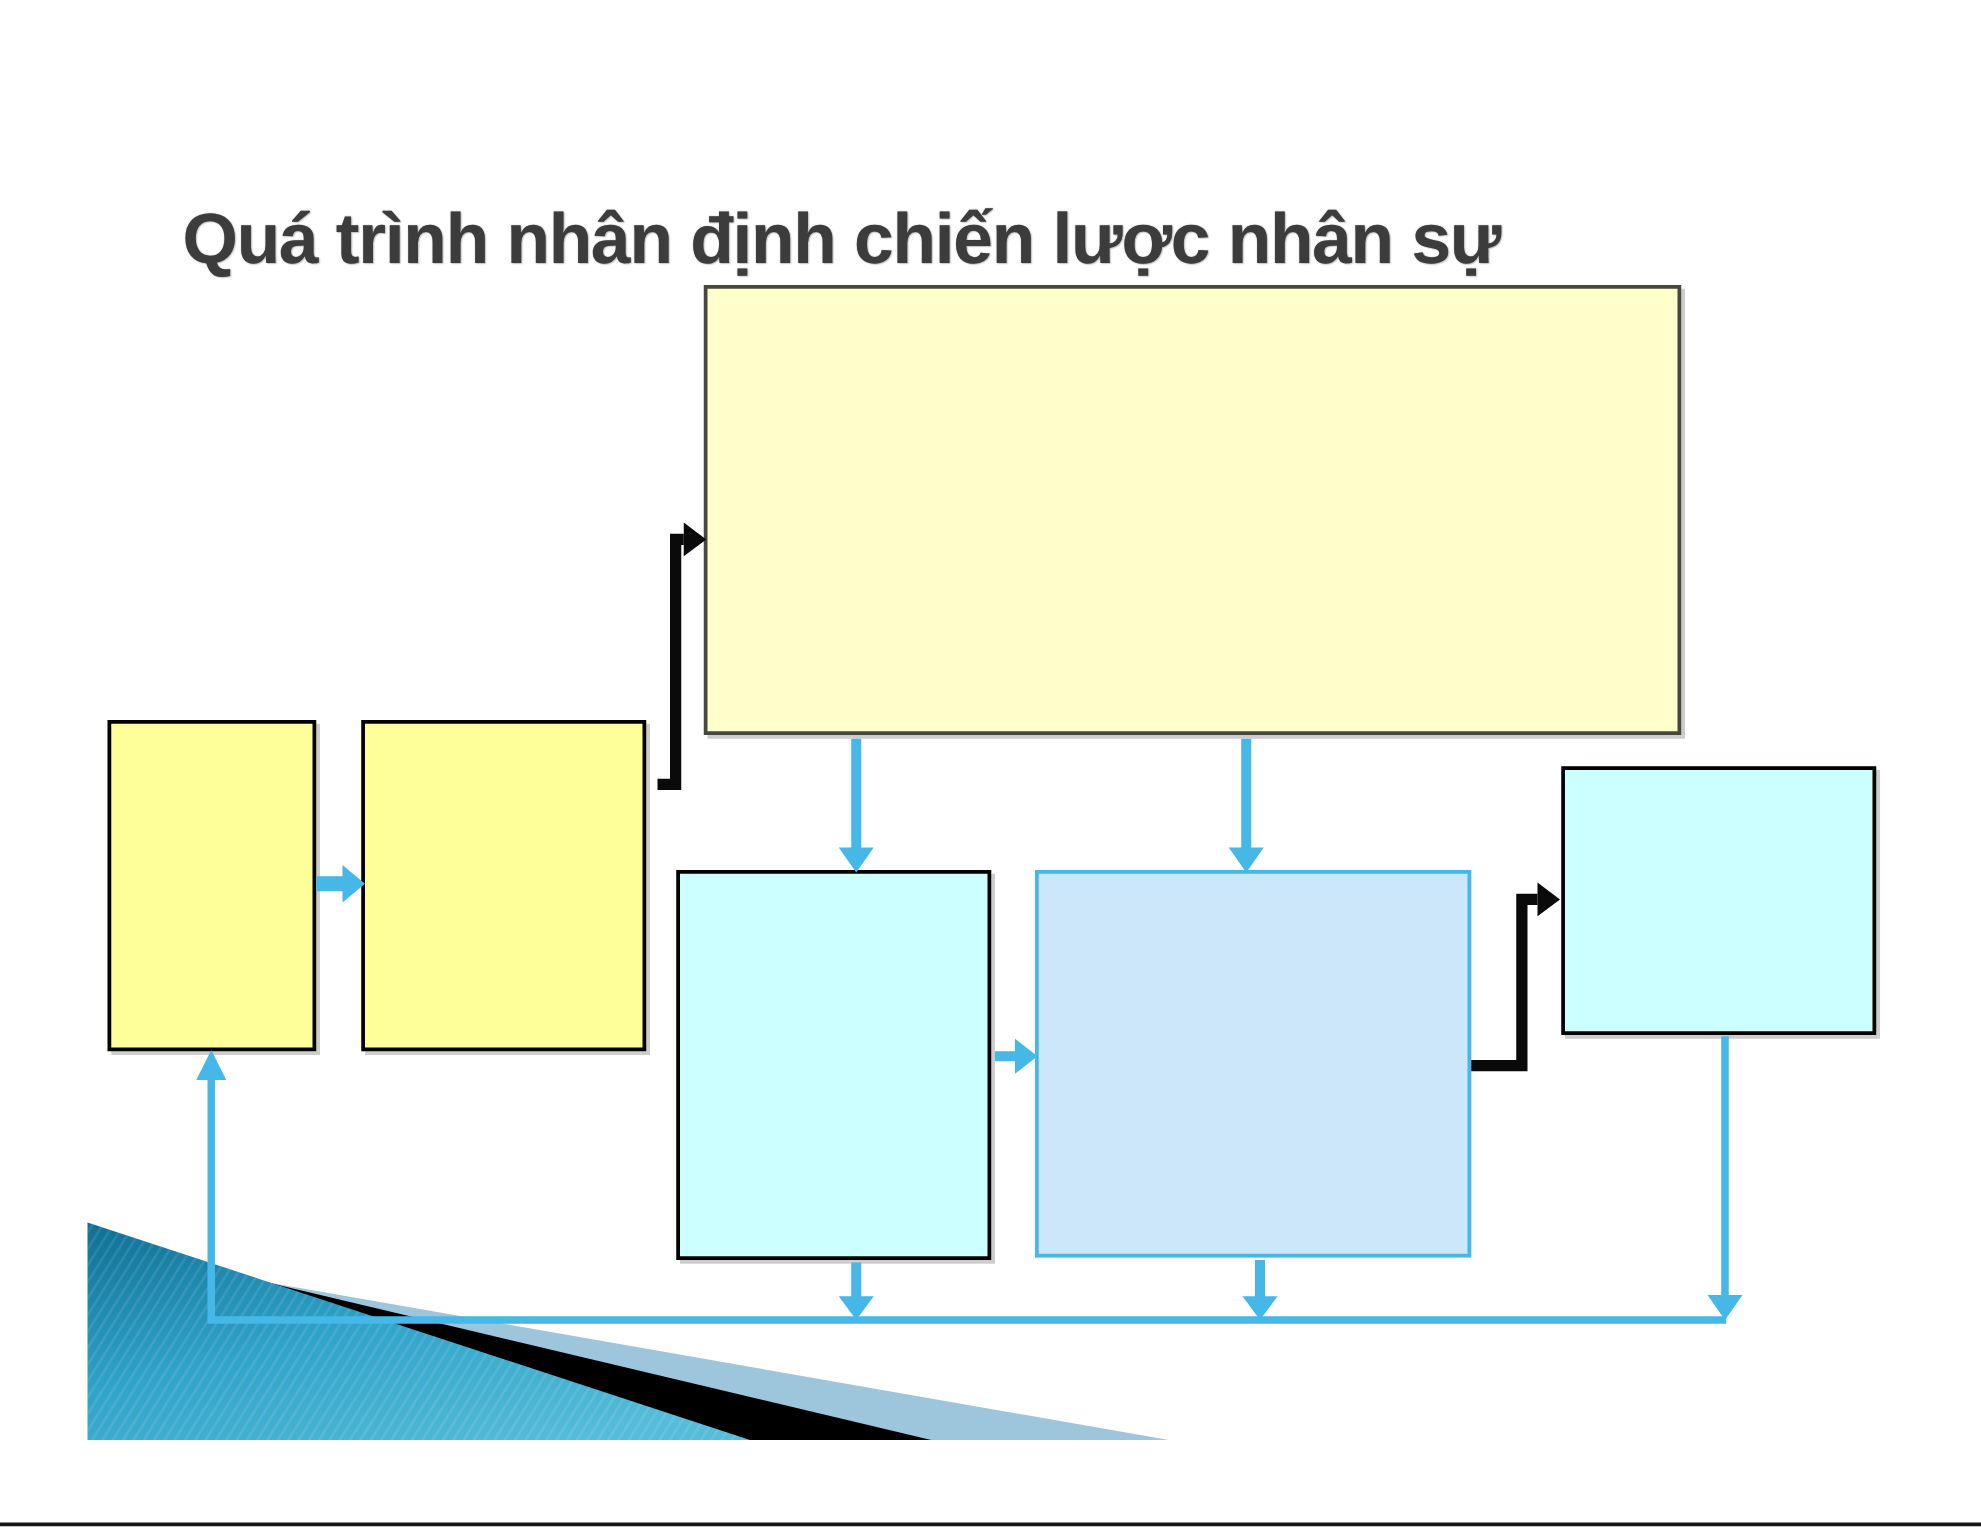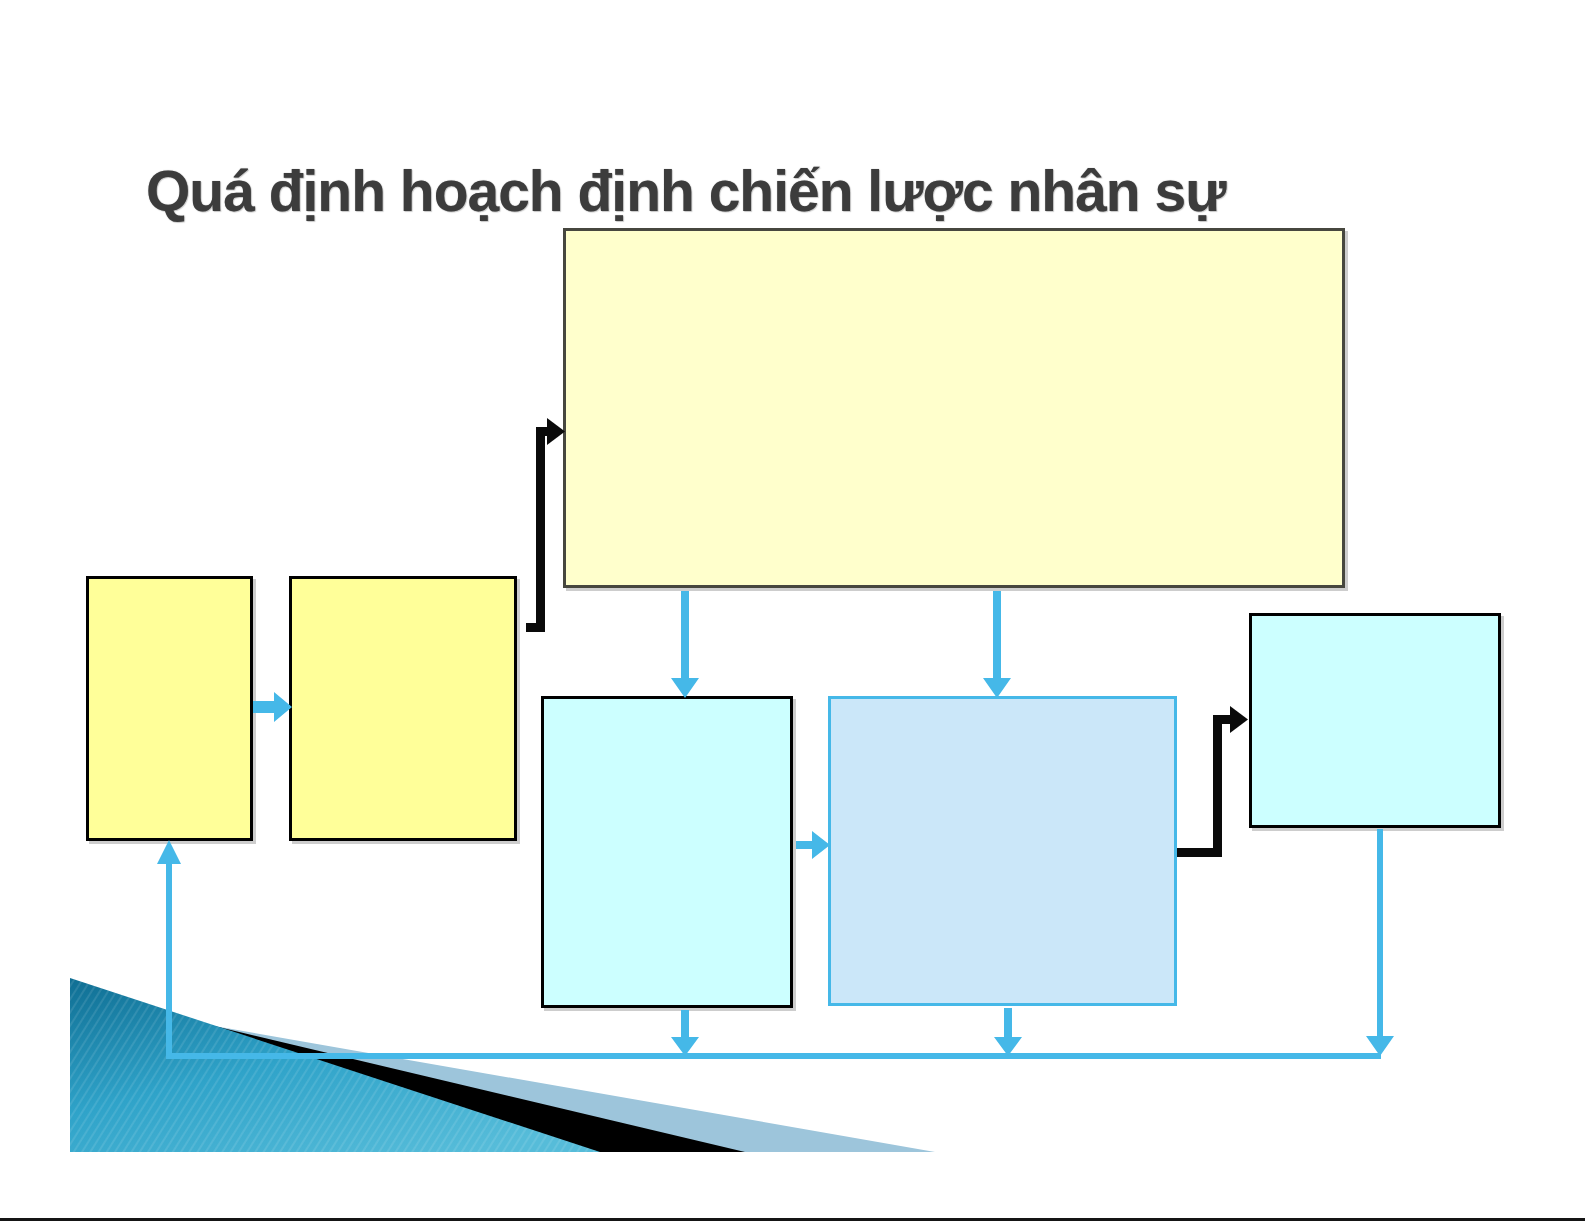--- a/index.html
+++ b/index.html
@@ -24,21 +24,21 @@
   .overlay { position:absolute; left:0; top:0; width:1585px; height:1225px; pointer-events:none; }
   .bottom-rule {
     position:absolute; left:0; top:1218px; width:1585px; height:3px; background:#151515;
   }
 </style>
 </head>
 <body>
 
 <div class="slide">
 
-  <h1 class="title">Quá định hoạch định chiến lược nhân sự</h1>
+  <h1 class="title">Quá trình nhân định chiến lược nhân sự</h1>
 
   <div class="node shadowed" id="node-top-wide"></div>
   <div class="node shadowed" id="node-left-a"></div>
   <div class="node shadowed" id="node-left-b"></div>
   <div class="node shadowed" id="node-mid-cyan"></div>
   <div class="node" id="node-mid-blue"></div>
   <div class="node shadowed" id="node-right-cyan"></div>
 
   <svg class="overlay" viewBox="0 0 1585 1225">
     <defs>

